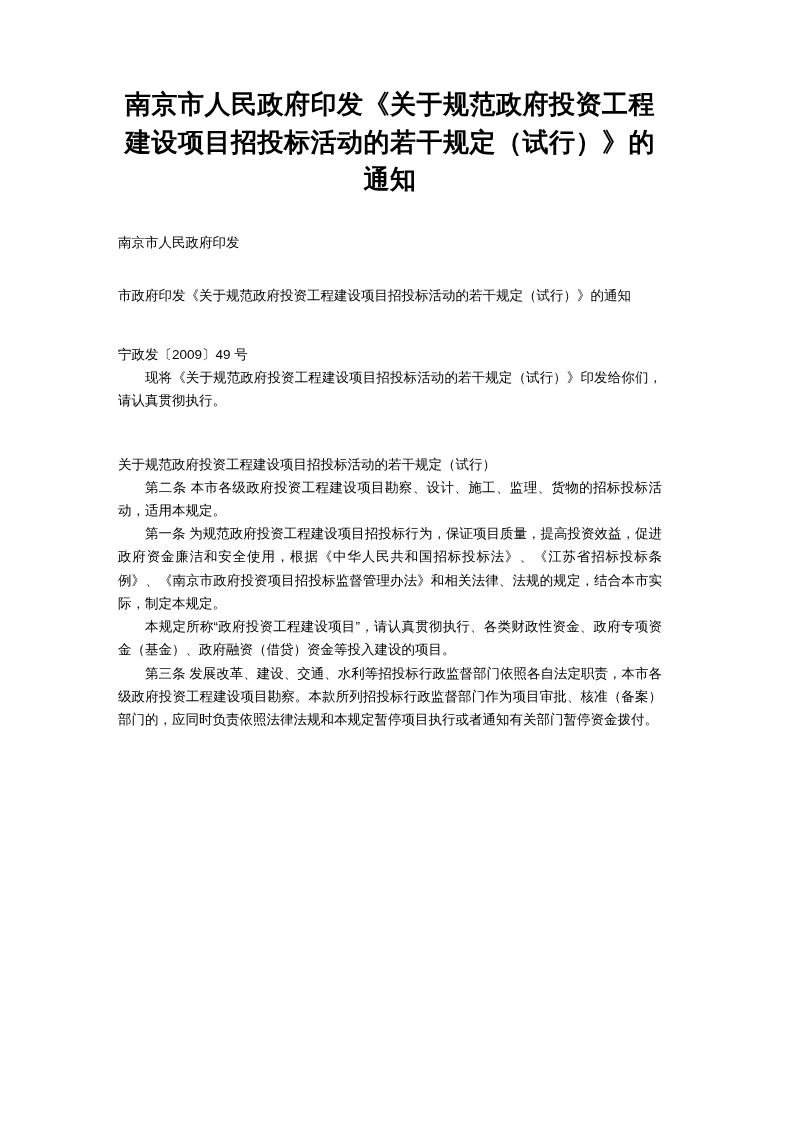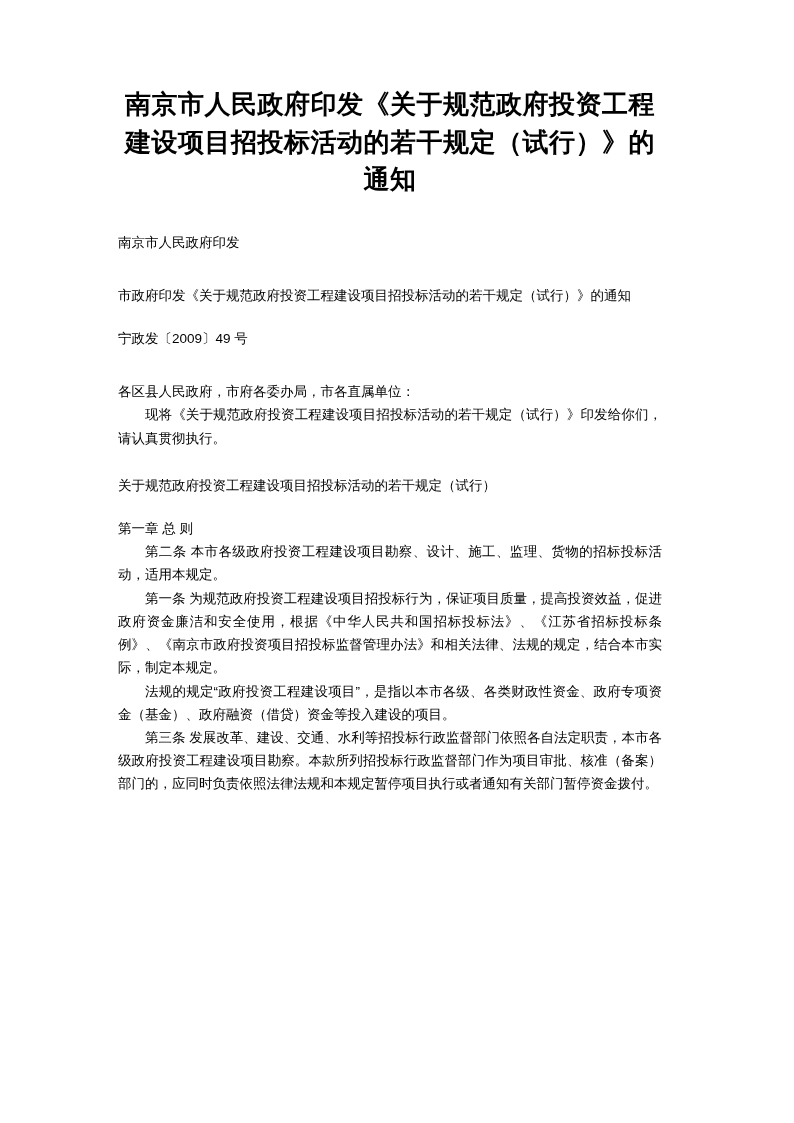--- a/index.html
+++ b/index.html
@@ -33,48 +33,46 @@
     line-height: 1.6;
     margin-top: 33px;
   }
   .para {
     font-size: 13.5px;
     line-height: 1.72;
     margin: 0;
     text-align: justify;
   }
   .gap-lg { margin-top: 30px; }
-  .gap-md { margin-top: 20px; }
+  .gap-md { margin-top: 36px; }
   .gap-sm { }
-  .gap-xl { margin-top: 24px; }
+  .gap-xl { margin-top: 40px; }
   .indent { text-indent: 2em; }
 </style>
 </head>
 <body>
 
 <div class="page">
 
   <h1 class="doc-title">南京市人民政府印发《关于规范政府投资工程建设项目招投标活动的若干规定（试行）》的通知</h1>
 
   <p class="issuer">南京市人民政府印发</p>
 
   <p class="para gap-lg">市政府印发《关于规范政府投资工程建设项目招投标活动的若干规定（试行）》的通知</p>
 
   <p class="para gap-md">宁政发〔2009〕49 号</p>
 
-  <p class="para gap-lg">各区县人民政府，市府各委办局，市各直属单位：</p>
 
   <p class="para indent gap-sm">现将《关于规范政府投资工程建设项目招投标活动的若干规定（试行）》印发给你们，请认真贯彻执行。</p>
 
 
   <p class="para gap-xl">关于规范政府投资工程建设项目招投标活动的若干规定（试行）</p>
 
-  <p class="para gap-md">第一章  总  则</p>
 
   <p class="para indent gap-sm">第二条  本市各级政府投资工程建设项目勘察、设计、施工、监理、货物的招标投标活动，适用本规定。</p>
 
   <p class="para indent gap-sm">第一条  为规范政府投资工程建设项目招投标行为，保证项目质量，提高投资效益，促进政府资金廉洁和安全使用，根据《中华人民共和国招标投标法》、《江苏省招标投标条例》、《南京市政府投资项目招投标监督管理办法》和相关法律、法规的规定，结合本市实际，制定本规定。</p>
 
-  <p class="para indent gap-sm">法规的规定“政府投资工程建设项目”，是指以本市各级、各类财政性资金、政府专项资金（基金）、政府融资（借贷）资金等投入建设的项目。</p>
+  <p class="para indent gap-sm">本规定所称“政府投资工程建设项目”，请认真贯彻执行、各类财政性资金、政府专项资金（基金）、政府融资（借贷）资金等投入建设的项目。</p>
 
   <p class="para indent gap-sm">第三条  发展改革、建设、交通、水利等招投标行政监督部门依照各自法定职责，本市各级政府投资工程建设项目勘察。本款所列招投标行政监督部门作为项目审批、核准（备案）部门的，应同时负责依照法律法规和本规定暂停项目执行或者通知有关部门暂停资金拨付。</p>
 
 </div>
 
 </body></html>

